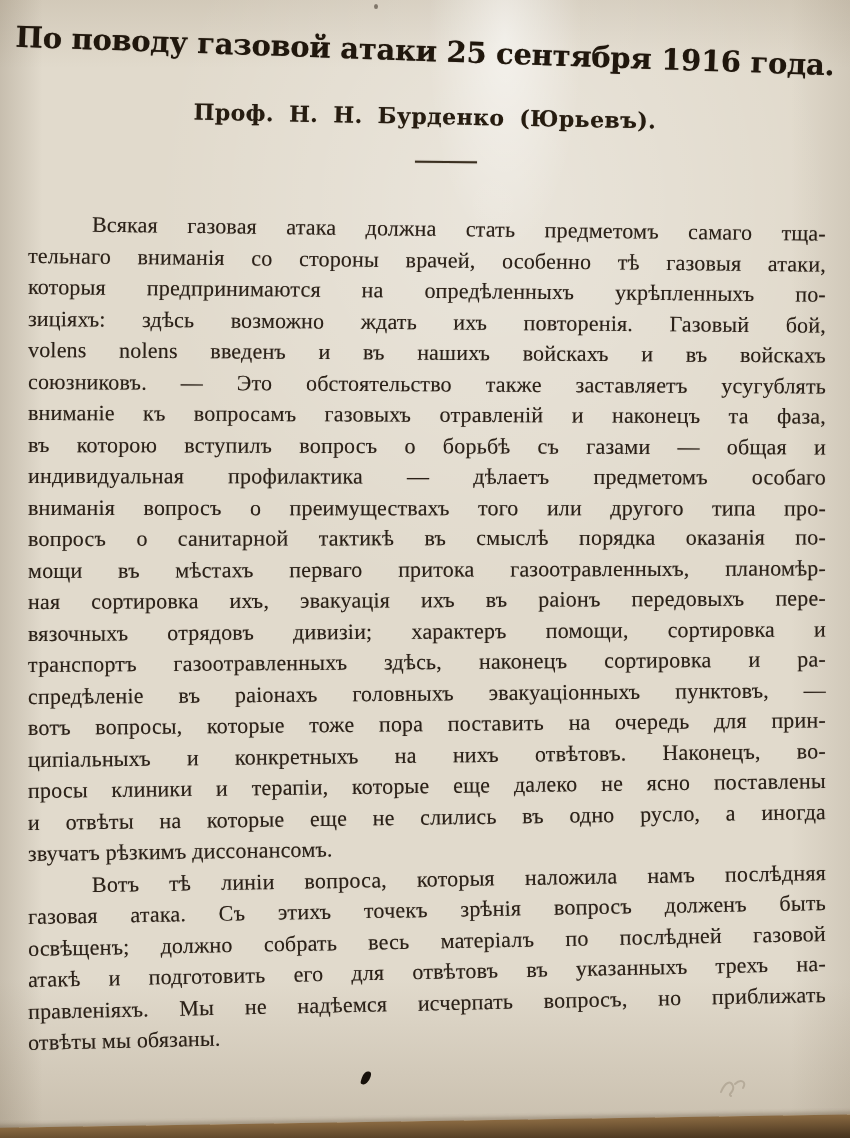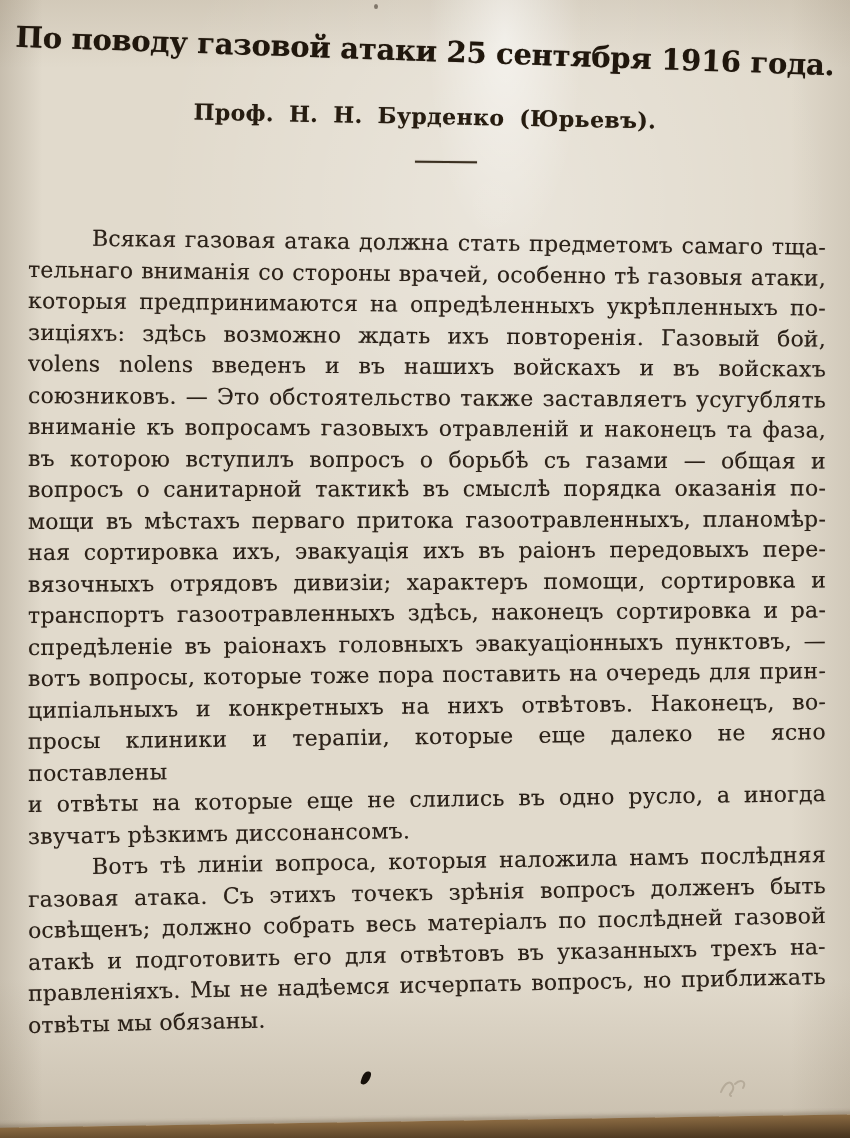--- a/index.html
+++ b/index.html
@@ -34,21 +34,21 @@
     transform:rotate(1.1deg);
     text-shadow:0 0 0.7px rgba(38,28,16,0.5);
   }
   .divider{
     position:absolute;top:161px;left:415px;width:62px;height:0;
     border-top:2.5px solid #3a2f20;
     transform:rotate(0.6deg);
     box-shadow:0 0 1px rgba(58,47,32,0.7);
   }
   .body-text{
-    position:absolute;top:222px;left:28px;width:798px;
+    position:absolute;top:208px;left:28px;width:798px;font-family:Liberation Serif, serif;
   }
   .line{
     font-size:22px;line-height:31.5px;
     letter-spacing:0.2px;
     text-align:justify;text-align-last:justify;-moz-text-align-last:justify;
     transform-origin:0 50%;
     text-shadow:0 0 0.7px rgba(43,33,24,0.45);
   }
   .line.indent{text-indent:64px;}
   .line.last{text-align:left;text-align-last:left;-moz-text-align-last:left;}
@@ -84,20 +84,22 @@
 
   <div class="body-text">
       <div class="line indent" style="transform: rotate(0.7deg);">Всякая газовая атака должна стать предметомъ самаго тща-</div>
       <div class="line" style="transform: rotate(0.626deg);">тельнаго вниманія со стороны врачей, особенно тѣ газовыя атаки,</div>
       <div class="line" style="transform: rotate(0.552deg);">которыя предпринимаются на опредѣленныхъ укрѣпленныхъ по-</div>
       <div class="line" style="transform: rotate(0.478deg);">зиціяхъ: здѣсь возможно ждать ихъ повторенія. Газовый бой,</div>
       <div class="line" style="transform: rotate(0.404deg);">volens nolens введенъ и въ нашихъ войскахъ и въ войскахъ</div>
       <div class="line" style="transform: rotate(0.33deg);">союзниковъ. — Это обстоятельство также заставляетъ усугублять</div>
       <div class="line" style="transform: rotate(0.256deg);">вниманіе къ вопросамъ газовыхъ отравленій и наконецъ та фаза,</div>
       <div class="line" style="transform: rotate(0.181deg);">въ которою вступилъ вопросъ о борьбѣ съ газами — общая и</div>
+      <div class="line" style="transform: rotate(0.107deg);">индивидуальная профилактика — дѣлаетъ предметомъ особаго</div>
+      <div class="line" style="transform: rotate(0.033deg);">вниманія вопросъ о преимуществахъ того или другого типа про-</div>
       <div class="line" style="transform: rotate(-0.115deg);">вопросъ о санитарной тактикѣ въ смыслѣ порядка оказанія по-</div>
       <div class="line" style="transform: rotate(-0.189deg);">мощи въ мѣстахъ перваго притока газоотравленныхъ, планомѣр-</div>
       <div class="line" style="transform: rotate(-0.263deg);">ная сортировка ихъ, эвакуація ихъ въ раіонъ передовыхъ пере-</div>
       <div class="line" style="transform: rotate(-0.337deg);">вязочныхъ отрядовъ дивизіи; характеръ помощи, сортировка и</div>
       <div class="line" style="transform: rotate(-0.411deg);">транспортъ газоотравленныхъ здѣсь, наконецъ сортировка и ра-</div>
       <div class="line" style="transform: rotate(-0.485deg);">спредѣленіе въ раіонахъ головныхъ эвакуаціонныхъ пунктовъ, —</div>
       <div class="line" style="transform: rotate(-0.559deg);">вотъ вопросы, которые тоже пора поставить на очередь для прин-</div>
       <div class="line" style="transform: rotate(-0.633deg);">ципіальныхъ и конкретныхъ на нихъ отвѣтовъ. Наконецъ, во-</div>
       <div class="line" style="transform: rotate(-0.707deg);">просы клиники и терапіи, которые еще далеко не ясно поставлены</div>
       <div class="line" style="transform: rotate(-0.781deg);">и отвѣты на которые еще не слились въ одно русло, а иногда</div>

